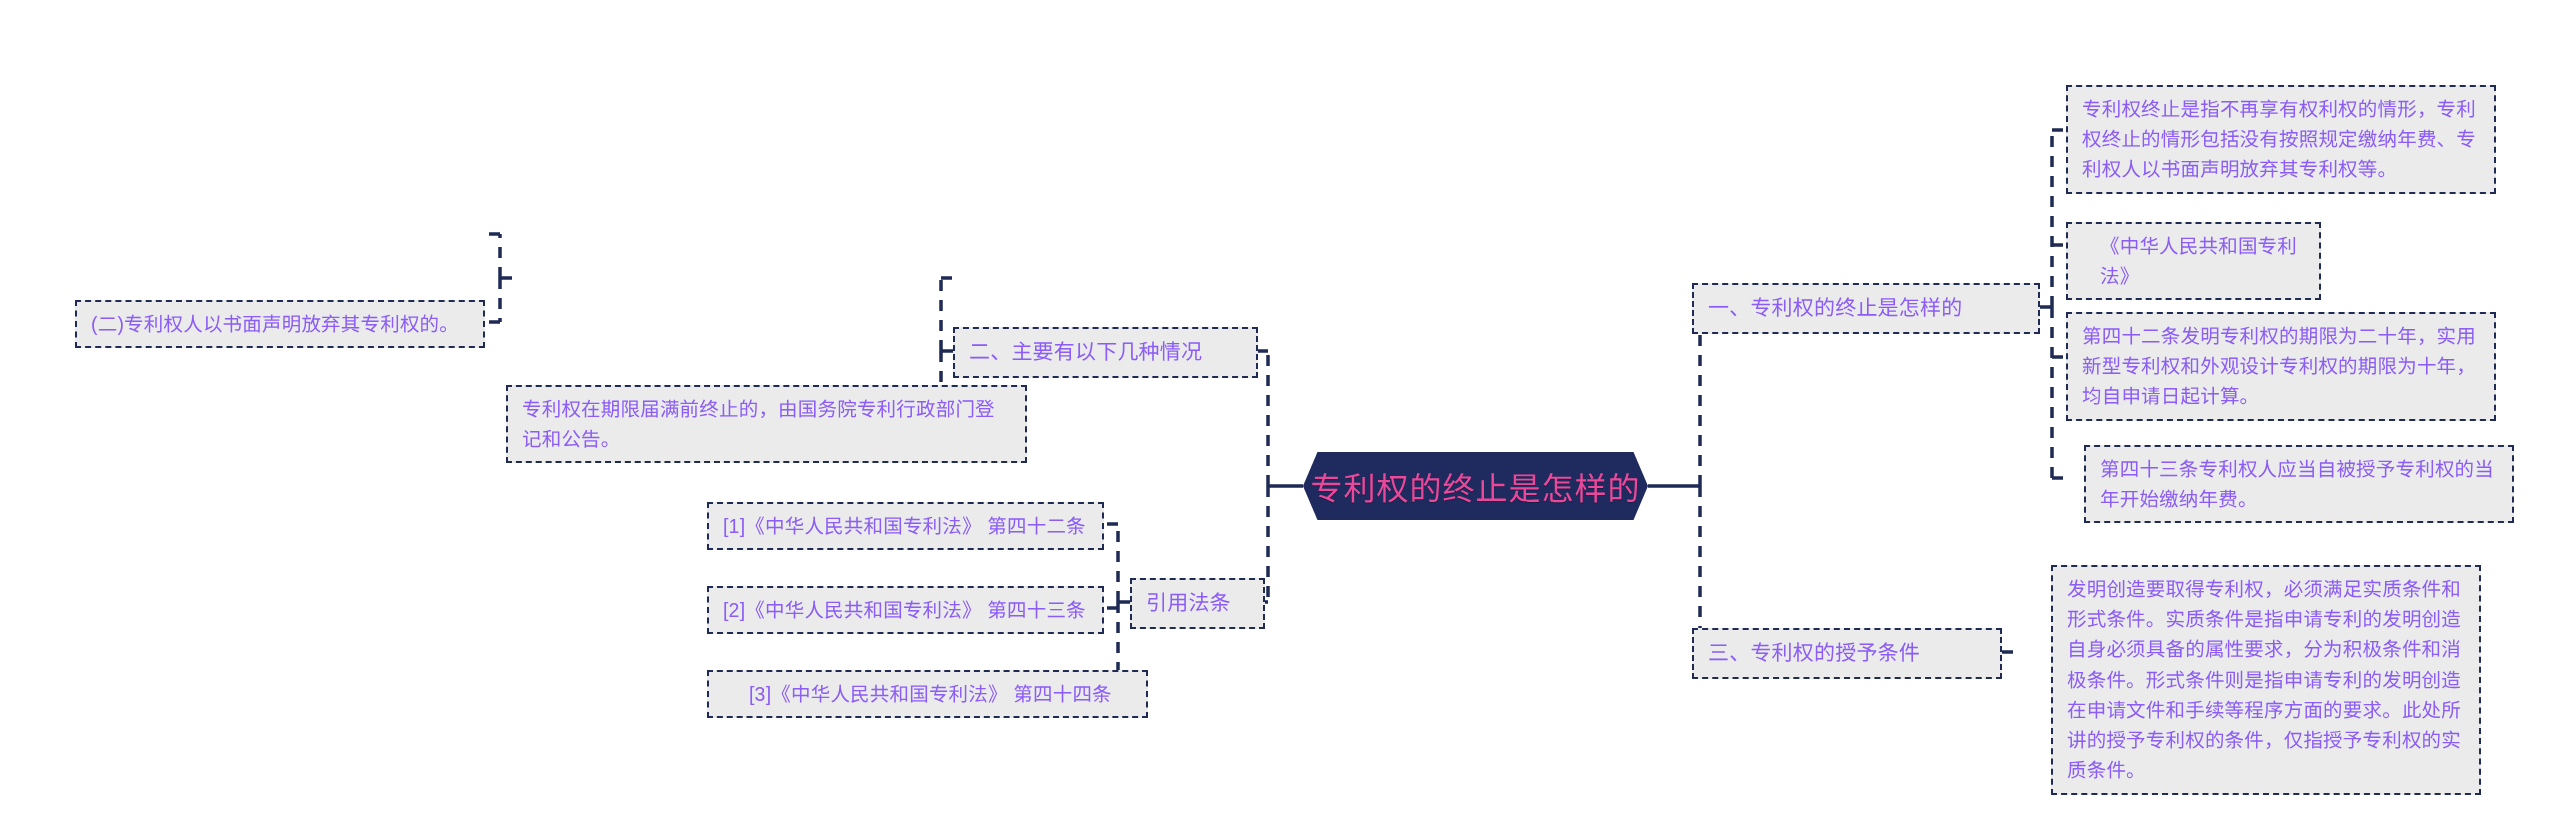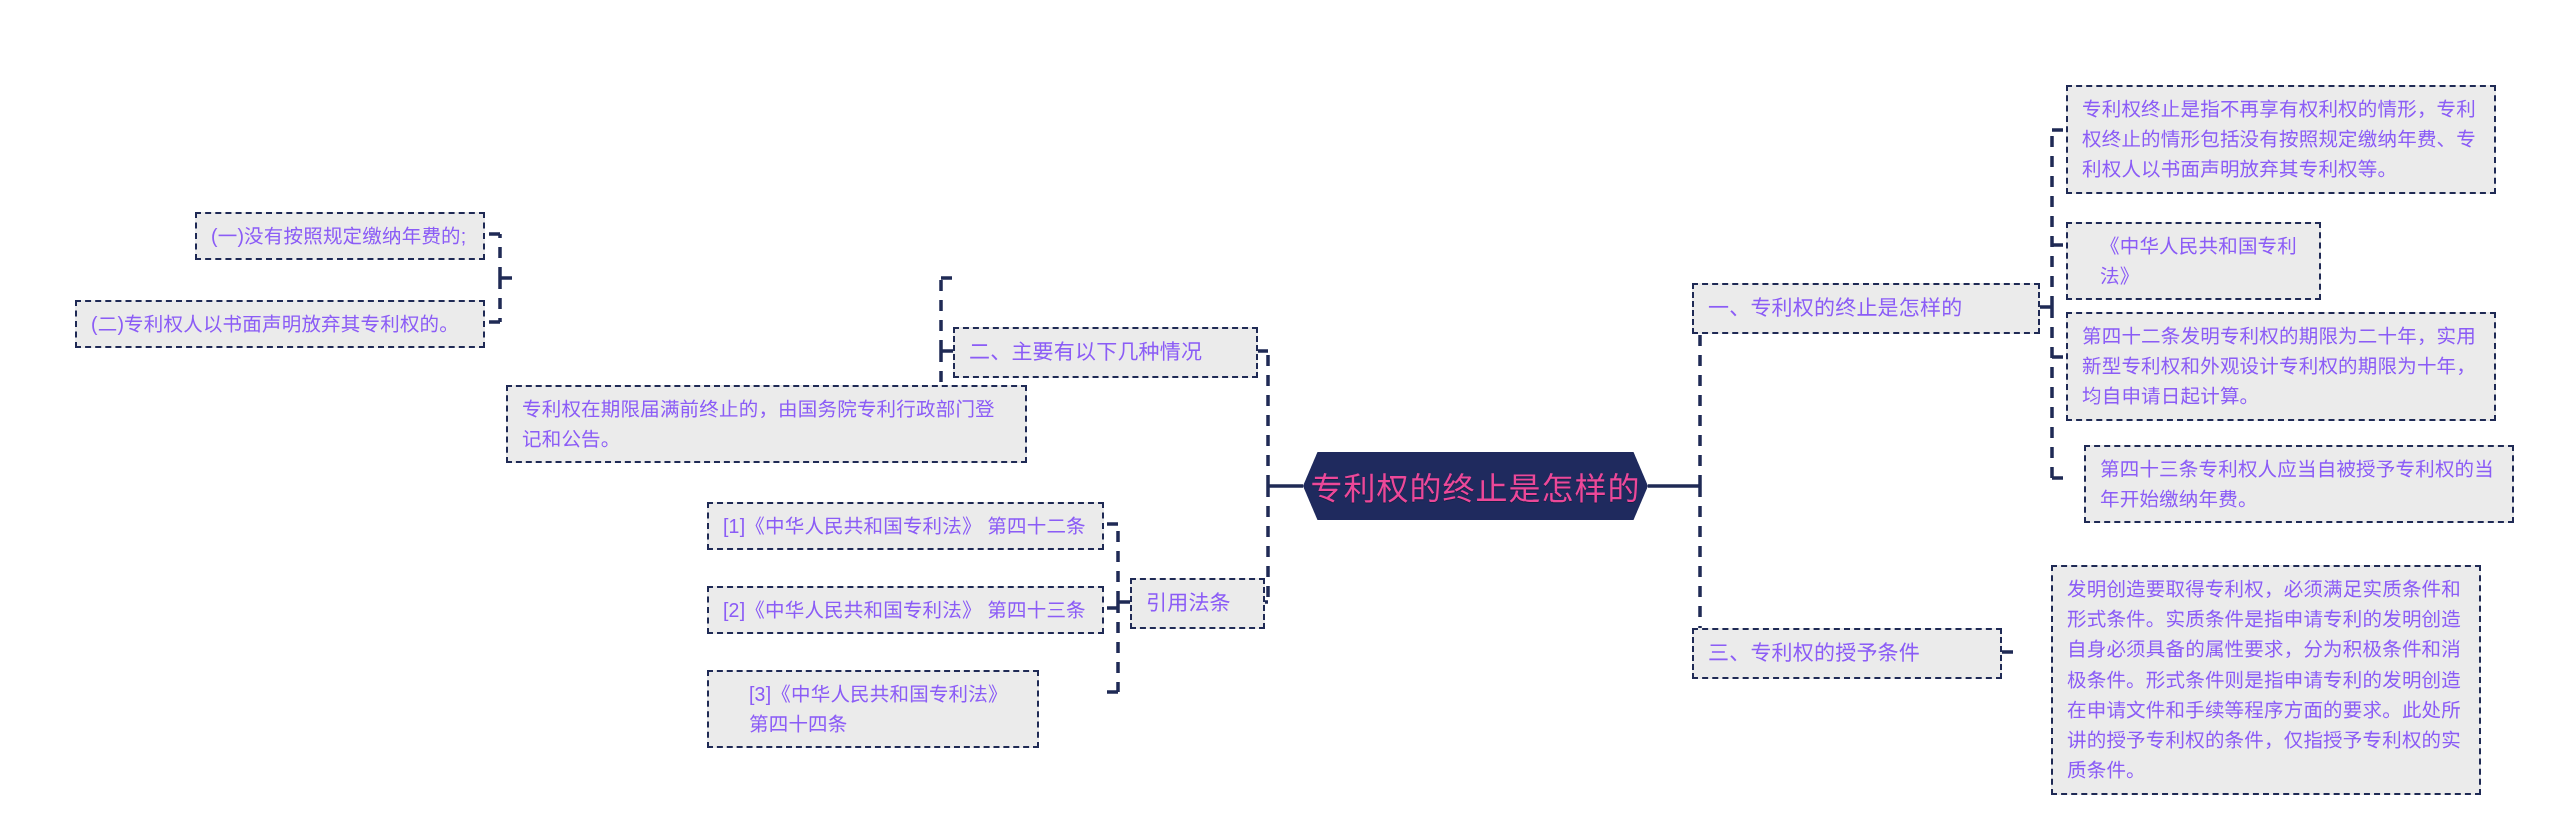--- a/index.html
+++ b/index.html
@@ -123,27 +123,26 @@
 
   <div class="node node-leaf pad-wide" id="node-r1-c4" style="left: 2066px; top: 445px; width: 430px; min-height: 66px; background: rgb(235, 235, 235); border-color: rgb(31, 42, 85); margin-left: 18px;">第四十三条专利权人应当自被授予专利权的当年开始缴纳年费。</div>
 
   <div class="node node-sub pad-wide single" id="node-branch-3" style="left: 1692px; top: 628px; width: 310px; min-height: 48px; background: rgb(235, 235, 235); border-color: rgb(31, 42, 85);">三、专利权的授予条件</div>
 
   <div class="node node-leaf pad-wide" id="node-r3-c1" style="left: 2014px; top: 565px; width: 430px; min-height: 188px; background: rgb(235, 235, 235); border-color: rgb(31, 42, 85); margin-left: 37px;">发明创造要取得专利权，必须满足实质条件和形式条件。实质条件是指申请专利的发明创造自身必须具备的属性要求，分为积极条件和消极条件。形式条件则是指申请专利的发明创造在申请文件和手续等程序方面的要求。此处所讲的授予专利权的条件，仅指授予专利权的实质条件。</div>
 
   <div class="node node-sub pad-wide single" id="node-branch-2" style="left: 953px; top: 327px; width: 305px; min-height: 48px; background: rgb(235, 235, 235); border-color: rgb(31, 42, 85);">二、主要有以下几种情况</div>
 
 
-  <div class="node node-leaf pad-wide single" id="node-l2-c1-g1" style="left: 195px; top: 212px; width: 290px; min-height: 44px; background: rgb(235, 235, 235); border-color: rgb(31, 42, 85);">(一)没有按照规定缴纳年费的;</div>
 
   <div class="node node-leaf pad-wide single" id="node-l2-c1-g2" style="left: 75px; top: 300px; width: 410px; min-height: 44px; background: rgb(235, 235, 235); border-color: rgb(31, 42, 85);">(二)专利权人以书面声明放弃其专利权的。</div>
 
   <div class="node node-leaf pad-wide" id="node-l2-c2" style="left: 506px; top: 385px; width: 521px; min-height: 66px; background: rgb(235, 235, 235); border-color: rgb(31, 42, 85);">专利权在期限届满前终止的，由国务院专利行政部门登记和公告。</div>
 
   <div class="node node-sub pad-wide single" id="node-branch-4" style="left: 1130px; top: 578px; width: 135px; min-height: 48px; background: rgb(235, 235, 235); border-color: rgb(31, 42, 85);">引用法条</div>
 
   <div class="node node-cite pad-wide single" id="node-l4-c1" style="left: 707px; top: 502px; width: 397px; min-height: 44px; background: rgb(235, 235, 235); border-color: rgb(31, 42, 85);">[1]《中华人民共和国专利法》 第四十二条</div>
 
   <div class="node node-cite pad-wide single" id="node-l4-c2" style="left: 707px; top: 586px; width: 397px; min-height: 44px; background: rgb(235, 235, 235); border-color: rgb(31, 42, 85);">[2]《中华人民共和国专利法》 第四十三条</div>
 
-  <div class="node node-cite pad-wide single" id="node-l4-c3" style="left: 707px; top: 670px; width: 332px; min-height: 44px; background: rgb(235, 235, 235); border-color: rgb(31, 42, 85); padding-left: 40px;">[3]《中华人民共和国专利法》 第四十四条</div>
+  <div class="node node-cite pad-wide single" id="node-l4-c3" style="left: 707px; top: 670px; width: 441px; min-height: 44px; background: rgb(235, 235, 235); border-color: rgb(31, 42, 85); padding-left: 40px;">[3]《中华人民共和国专利法》 第四十四条</div>
 
 </div>
 
 </body></html>

